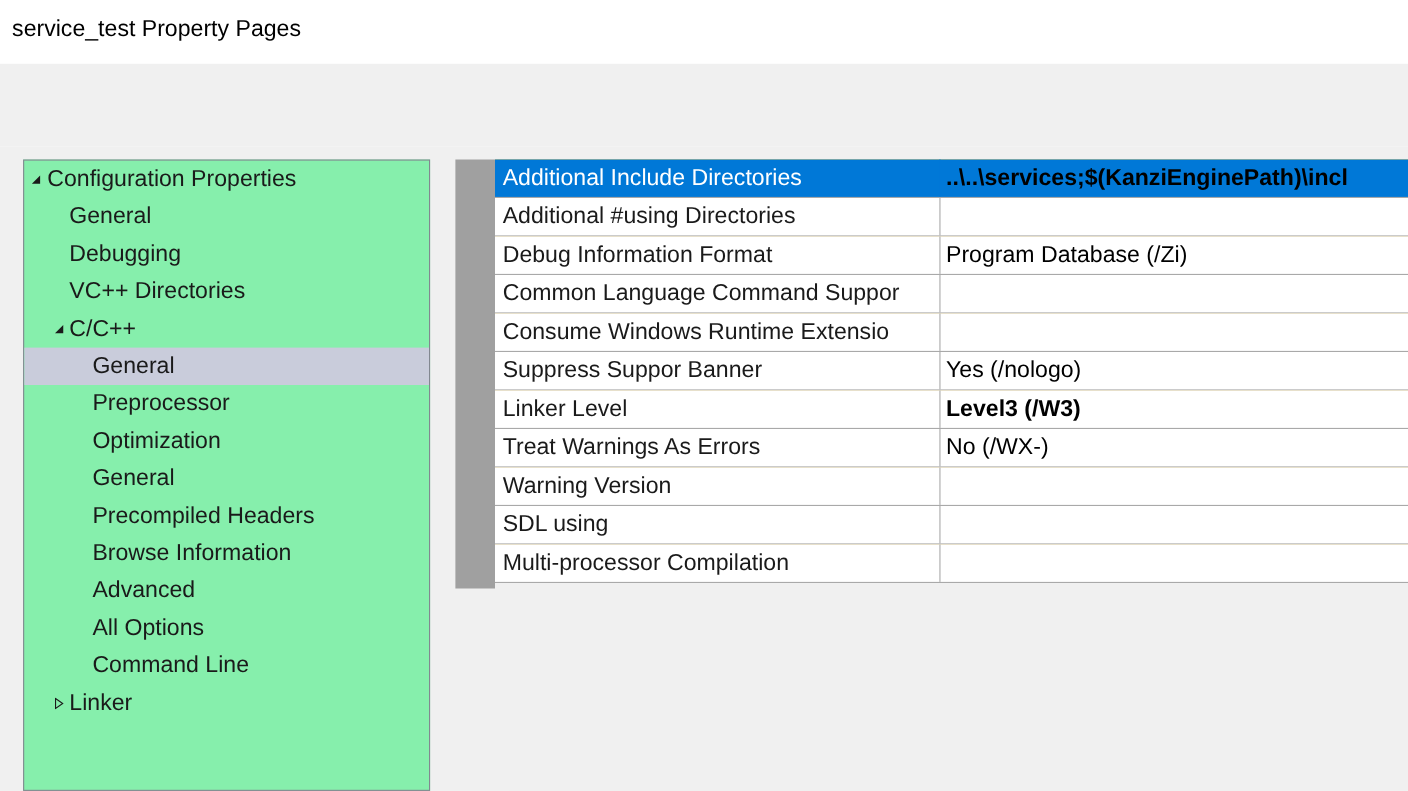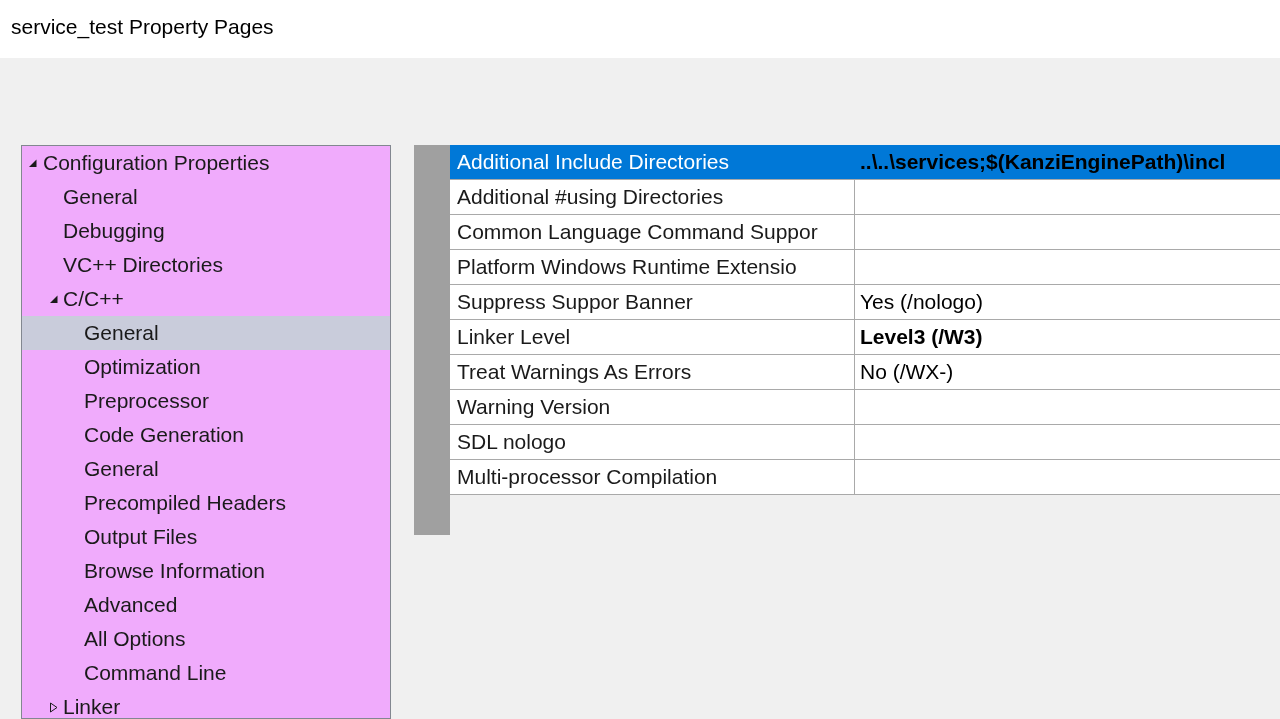--- a/index.html
+++ b/index.html
@@ -92,21 +92,21 @@
     background: #f0f0f0;
   }
 
   
   #tree-panel {
     position: absolute;
     left: 21px;
     top: 12px;
     width: 370px;
     height: 574px;
-    background: #f0abfc;
+    background: #86efac;
     border: 1px solid #828790;
     box-sizing: border-box;
     overflow: hidden;
   }
   .tree-item {
     position: relative;
     height: 34px;
     line-height: 34px;
     font-size: 21px;
     color: #1a1a1a;
@@ -256,36 +256,30 @@
           <svg width="11" height="11" viewBox="0 0 11 11">
             <path d="M9.5 1.5 L9.5 9 L2 9 Z" fill="#1a1a1a"></path>
           </svg>
         </span>
         <span class="tree-label">C/C++</span>
       </div>
       <div class="tree-item depth2 selected">
         <span class="tree-label">General</span>
       </div>
       <div class="tree-item depth2">
+        <span class="tree-label">Preprocessor</span>
+      </div>
+      <div class="tree-item depth2">
         <span class="tree-label">Optimization</span>
       </div>
       <div class="tree-item depth2">
-        <span class="tree-label">Preprocessor</span>
-      </div>
-      <div class="tree-item depth2">
-        <span class="tree-label">Code Generation</span>
-      </div>
-      <div class="tree-item depth2">
         <span class="tree-label">General</span>
       </div>
       <div class="tree-item depth2">
         <span class="tree-label">Precompiled Headers</span>
-      </div>
-      <div class="tree-item depth2">
-        <span class="tree-label">Output Files</span>
       </div>
       <div class="tree-item depth2">
         <span class="tree-label">Browse Information</span>
       </div>
       <div class="tree-item depth2">
         <span class="tree-label">Advanced</span>
       </div>
       <div class="tree-item depth2">
         <span class="tree-label">All Options</span>
       </div>
@@ -309,26 +303,31 @@
           <div class="cell-name">Additional Include Directories</div>
           <div class="cell-divider"></div>
           <div class="cell-value bold">..\..\services;$(KanziEnginePath)\incl</div>
         </div>
         <div class="grid-row">
           <div class="cell-name">Additional #using Directories</div>
           <div class="cell-divider"></div>
           <div class="cell-value"></div>
         </div>
         <div class="grid-row">
+          <div class="cell-name">Debug Information Format</div>
+          <div class="cell-divider"></div>
+          <div class="cell-value">Program Database (/Zi)</div>
+        </div>
+        <div class="grid-row">
           <div class="cell-name">Common Language Command Suppor</div>
           <div class="cell-divider"></div>
           <div class="cell-value"></div>
         </div>
         <div class="grid-row">
-          <div class="cell-name">Platform Windows Runtime Extensio</div>
+          <div class="cell-name">Consume Windows Runtime Extensio</div>
           <div class="cell-divider"></div>
           <div class="cell-value"></div>
         </div>
         <div class="grid-row">
           <div class="cell-name">Suppress Suppor Banner</div>
           <div class="cell-divider"></div>
           <div class="cell-value">Yes (/nologo)</div>
         </div>
         <div class="grid-row">
           <div class="cell-name">Linker Level</div>
@@ -339,21 +338,21 @@
           <div class="cell-name">Treat Warnings As Errors</div>
           <div class="cell-divider"></div>
           <div class="cell-value">No (/WX-)</div>
         </div>
         <div class="grid-row">
           <div class="cell-name">Warning Version</div>
           <div class="cell-divider"></div>
           <div class="cell-value"></div>
         </div>
         <div class="grid-row">
-          <div class="cell-name">SDL nologo</div>
+          <div class="cell-name">SDL using</div>
           <div class="cell-divider"></div>
           <div class="cell-value"></div>
         </div>
         <div class="grid-row">
           <div class="cell-name">Multi-processor Compilation</div>
           <div class="cell-divider"></div>
           <div class="cell-value"></div>
         </div>
       </div>
   </div>

